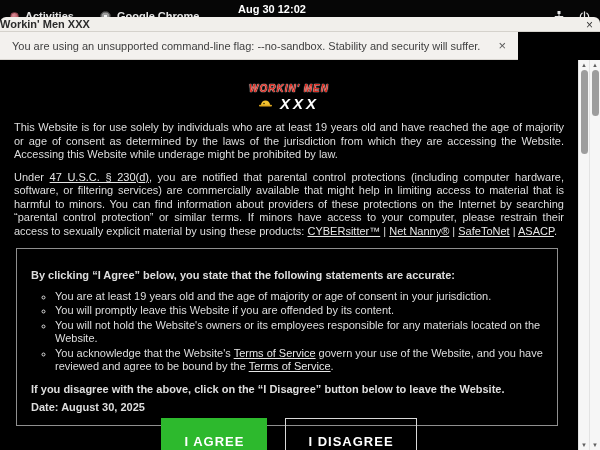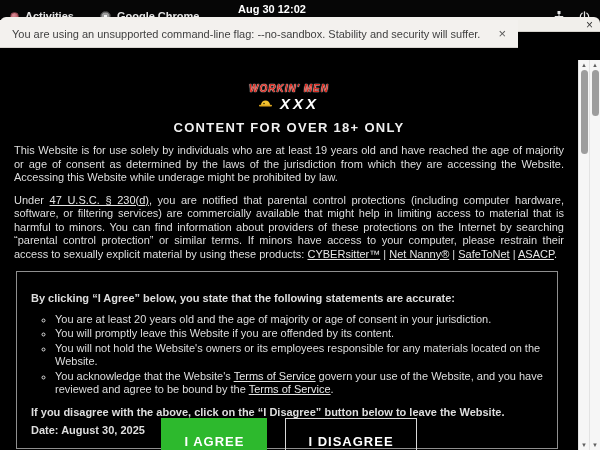--- a/index.html
+++ b/index.html
@@ -24,21 +24,21 @@
   
   .titlebar { position:absolute; top:17px; left:0; width:600px; height:15px;
               background:#f1efeb; border-radius:6px 6px 0 0;
               border-bottom:1px solid #d5d2cc;
               display:flex; align-items:center; justify-content:flex-start;
               font-size:11px; font-weight:bold; color:#2b2b2b; }
   .titlebar .close { position:absolute; right:7px; top:0; height:15px; display:flex;
                      align-items:center; font-size:12px; font-weight:normal; color:#3a3a3a; cursor:pointer; }
 
   
-  .infobar { position:absolute; top:20px; left:0; width:518px; height:28px;
+  .infobar { position:absolute; top:32px; left:0; width:518px; height:28px;
              background:#f3f1ee; border-bottom:1px solid #d8d5d0;
              display:flex; align-items:center; padding:0 12px;
              font-size:11px; color:#3f3f3f; }
   .infobar .close { margin-left:auto; font-size:13px; color:#5a5a5a; cursor:pointer; }
 
   
   .viewport { position:absolute; top:60px; left:0; width:578px; height:390px;
               background:#000; color:#e0e0e0; overflow:hidden; }
 
   .logo { width:max-content; margin:24px auto 0; text-align:center; }
@@ -135,30 +135,29 @@
         <svg width="13" height="9" viewBox="0 0 13 9">
           <path d="M2 6a4.5 4.5 0 0 1 9 0z" fill="#f2c230"></path>
           <rect x="0" y="5.7" width="13" height="1.8" rx="0.9" fill="#e0a81e"></rect>
           <circle cx="5" cy="4.5" r="0.8" fill="#3a2b00"></circle>
         </svg>
       </span>
       <span class="logo-xxx">XXX</span>
     </div>
   </div>
 
-  <div class="heading">CONTENT FOR OVER 18+ ONLY</div>
 
   <p class="para">This Website is for use solely by individuals who are at least 19 years old and have reached the age of majority or age of consent as determined by the laws of the jurisdiction from which they are accessing the Website. Accessing this Website while underage might be prohibited by law.</p>
 
   <p class="para"><span>Under </span><a>47 U.S.C. § 230(d)</a><span>, you are notified that parental control protections (including computer hardware, software, or filtering services) are commercially available that might help in limiting access to material that is harmful to minors. You can find information about providers of these protections on the Internet by searching “parental control protection” or similar terms. If minors have access to your computer, please restrain their access to sexually explicit material by using these products: </span><a>CYBERsitter™</a><span> | </span><a>Net Nanny®</a><span> | </span><a>SafeToNet</a><span> | </span><a>ASACP</a><span>.</span></p>
 
   <div class="agreement-box">
     <div class="intro">By clicking “I Agree” below, you state that the following statements are accurate:</div>
     <ul>
-      <li>You are at least 20 years old and the age of majority or age of consent in your jurisdiction.</li>
+      <li>You are at least 19 years old and the age of majority or age of consent in your jurisdiction.</li>
       <li>You will promptly leave this Website if you are offended by its content.</li>
       <li>You will not hold the Website's owners or its employees responsible for any materials located on the Website.</li>
       <li><span>You acknowledge that the Website's </span><a>Terms of Service</a><span> govern your use of the Website, and you have reviewed and agree to be bound by the </span><a>Terms of Service</a><span>.</span></li>
     </ul>
     <div class="note">If you disagree with the above, click on the “I Disagree” button below to leave the Website.</div>
     <div class="date">Date: August 30, 2025</div>
   </div>
 
   <div class="button-row">
     <button class="btn btn-agree" style="background: rgb(45, 185, 45);">I AGREE</button>

